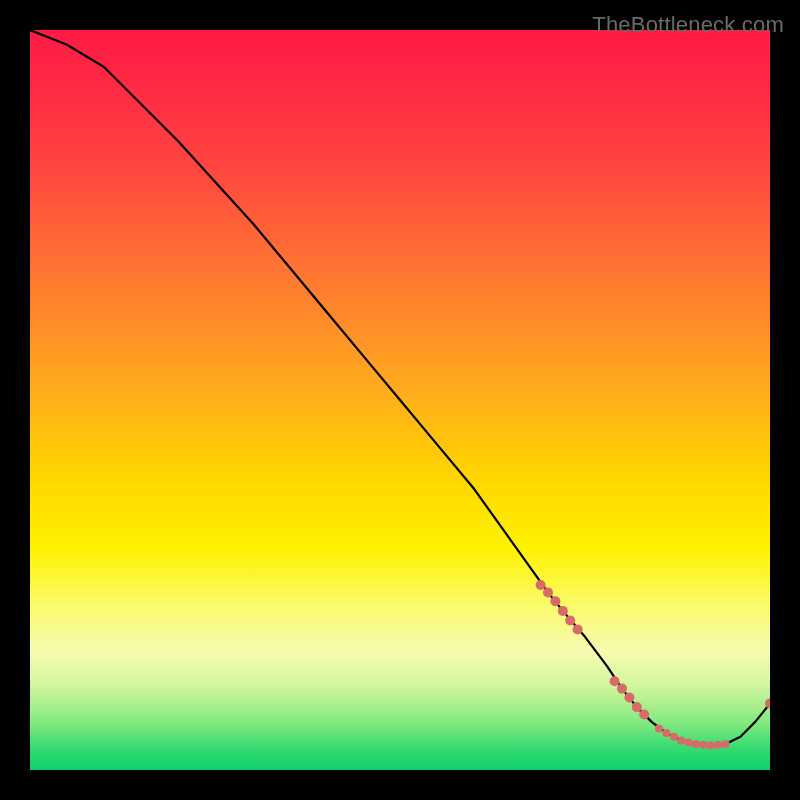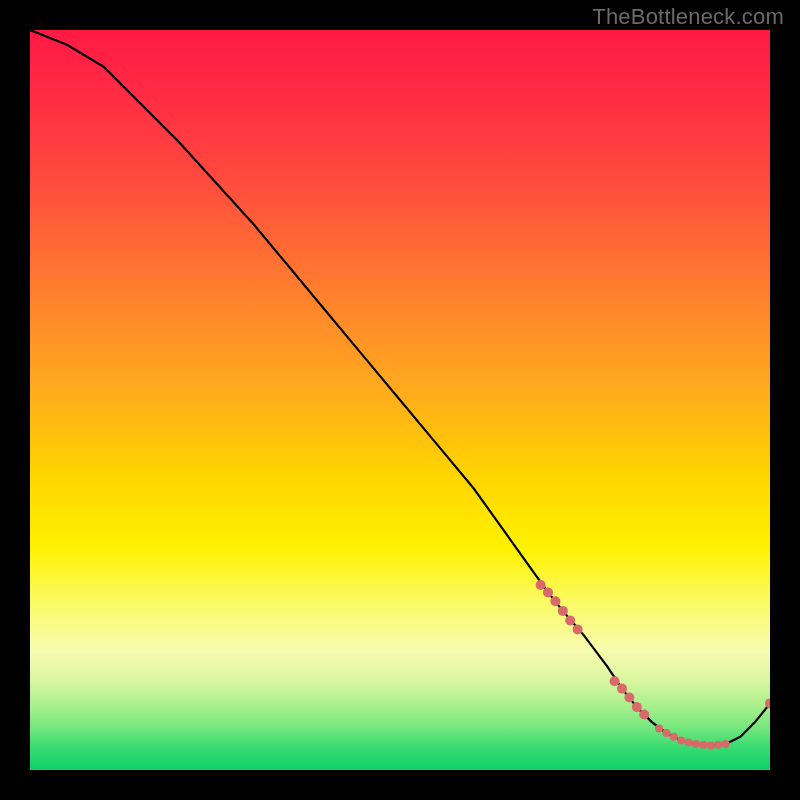--- a/index.html
+++ b/index.html
@@ -12,21 +12,21 @@
     font-family: Arial, Helvetica, sans-serif;
   }
   .frame {
     position: relative;
     width: 800px;
     height: 800px;
     background: #000;
   }
   .watermark {
     position: absolute;
-    top: 4px;
+    top: 12px;
     right: 16px;
     color: #6a6a6a;
     font-size: 22px;
     font-weight: 400;
     letter-spacing: 0.2px;
     z-index: 20;
   }
   .plot-area {
     position: absolute;
     left: 30px;

